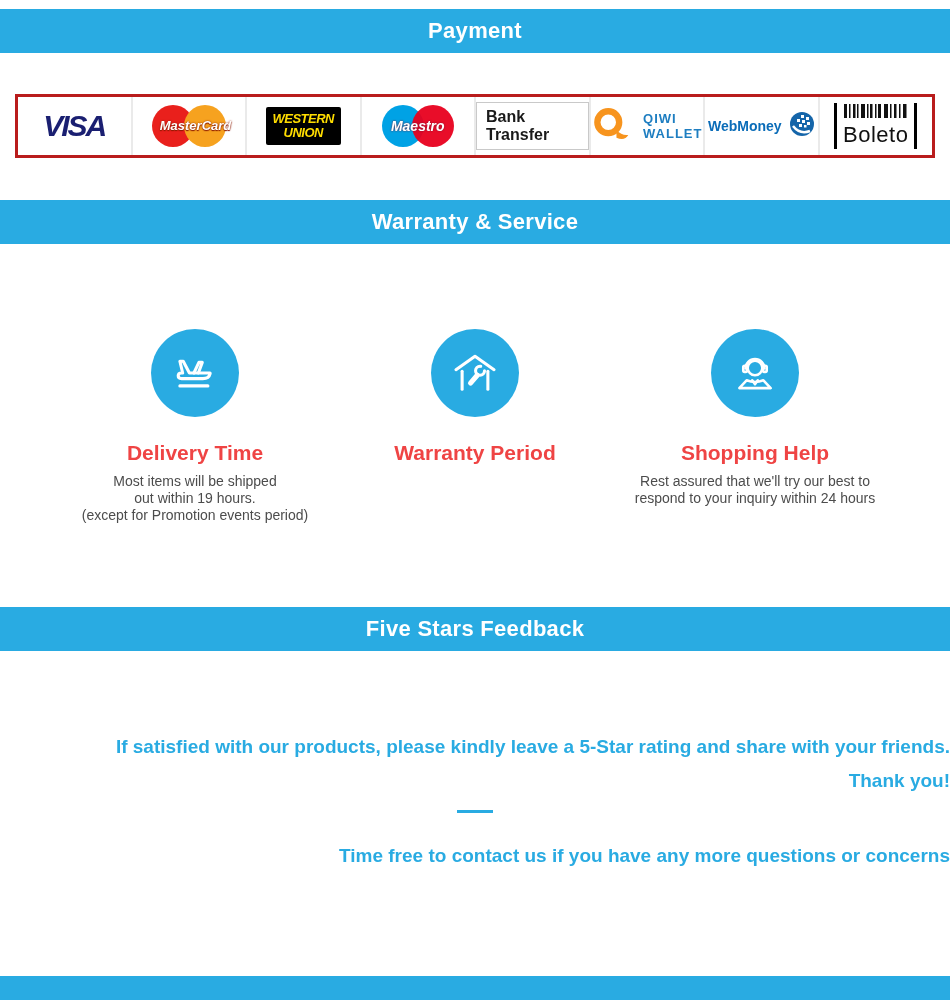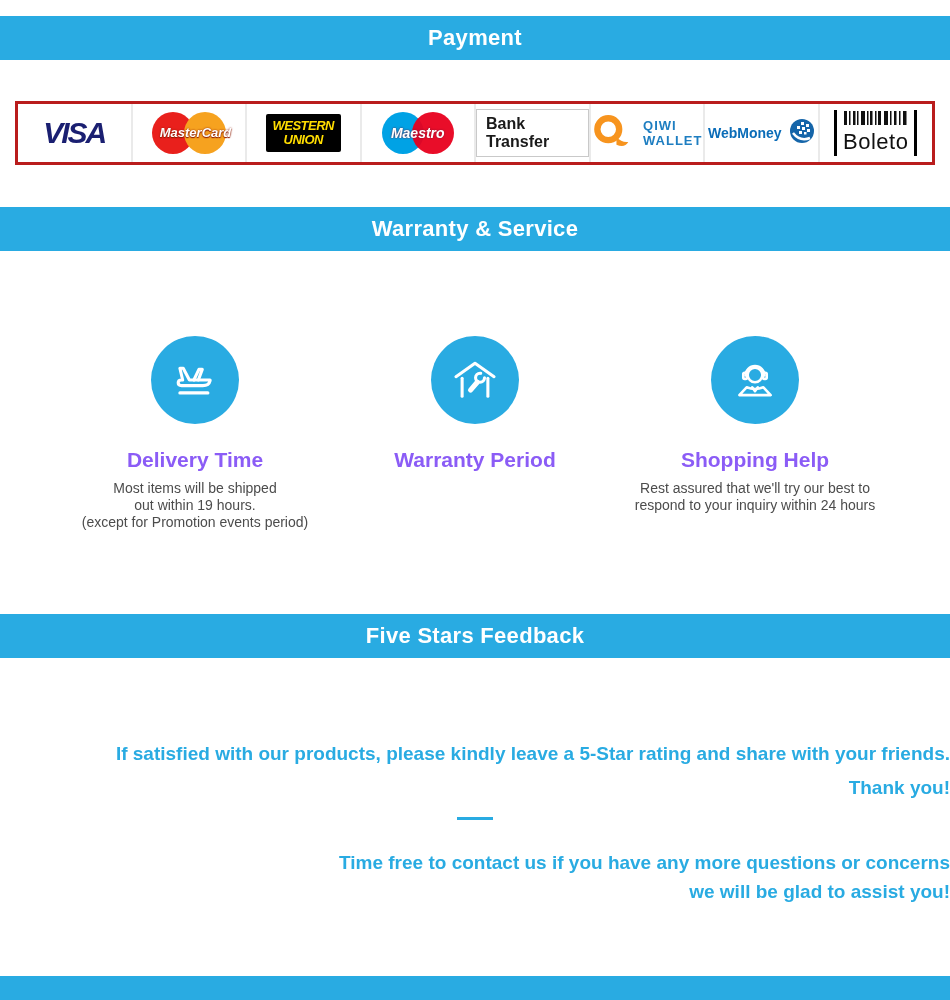--- a/index.html
+++ b/index.html
@@ -2,21 +2,21 @@
 <html><head>
 <meta charset="utf-8">
 <style>
   html,body{margin:0;padding:0;background:#fff;}
   .page{position:relative;width:950px;height:1000px;background:#fff;overflow:hidden;
         font-family:"Liberation Sans",sans-serif;}
 
   
   .banner{height:44px;background:#29abe2;display:flex;align-items:center;justify-content:center;
           color:#fff;font-size:22px;font-weight:bold;letter-spacing:.3px;}
-  #banner-payment{margin-top:16px;}
+  #banner-payment{margin-top:9px;}
   #banner-warranty{margin-top:42px;}
   #banner-feedback{margin-top:83px;}
 
   
   .pay-row{margin:41px 15px 0;border:3px solid #b91c1c;background:#eaeaea;
            display:grid;grid-template-columns:repeat(8,1fr);gap:2px;height:58px;}
   .pay-cell{background:#fff;display:flex;align-items:center;justify-content:center;overflow:hidden;}
 
   .visa-text{font-size:30px;font-weight:bold;font-style:italic;color:#1a1f71;letter-spacing:-2px;}
 
@@ -48,21 +48,21 @@
 
   .boleto{border-left:3px solid #000;border-right:3px solid #000;padding:1px 6px;
           display:flex;flex-direction:column;align-items:center;}
   .boleto-label{font-size:22px;color:#111;letter-spacing:.5px;}
 
   
   .services{display:flex;padding:0 55px;margin-top:85px;}
   .service{flex:1;text-align:center;}
   .icon-circle{width:88px;height:88px;border-radius:50%;background:#29abe2;margin:0 auto;
                display:flex;align-items:center;justify-content:center;}
-  .service h3{margin:24px 0 0;font-size:21px;color:#8b5cf6;font-weight:bold;}
+  .service h3{margin:24px 0 0;font-size:21px;color:#ef4444;font-weight:bold;}
   .service .desc{margin:8px 0 0;font-size:14px;line-height:17px;color:#4c4c4c;white-space:pre-line;}
 
   
   .feedback{text-align:right;color:#29abe2;font-weight:bold;}
   .feedback .l1{margin:85px 0 0;font-size:19px;}
   .feedback .l2{margin:12px 0 0;font-size:19px;}
   .fb-divider{width:36px;height:3px;background:#29abe2;margin:18px auto 0;}
   .feedback .l3{margin:32px 0 0;font-size:19px;}
   .feedback .l4{margin:7px 0 0;font-size:19px;}
 
@@ -227,18 +227,17 @@
 
   <div class="banner" id="banner-feedback">
     <span>Five Stars Feedback</span>
   </div>
 
   <div class="feedback">
     <p class="l1">If satisfied with our products, please kindly leave a 5-Star rating and share with your friends.</p>
     <p class="l2">Thank you!</p>
     <div class="fb-divider"></div>
     <p class="l3">Time free to contact us if you have any more questions or concerns</p>
-    <p class="l4">we will be glad to assist you!</p>
   </div>
 
   <div class="footer-bar"></div>
 
 </div>
 
 </body></html>

